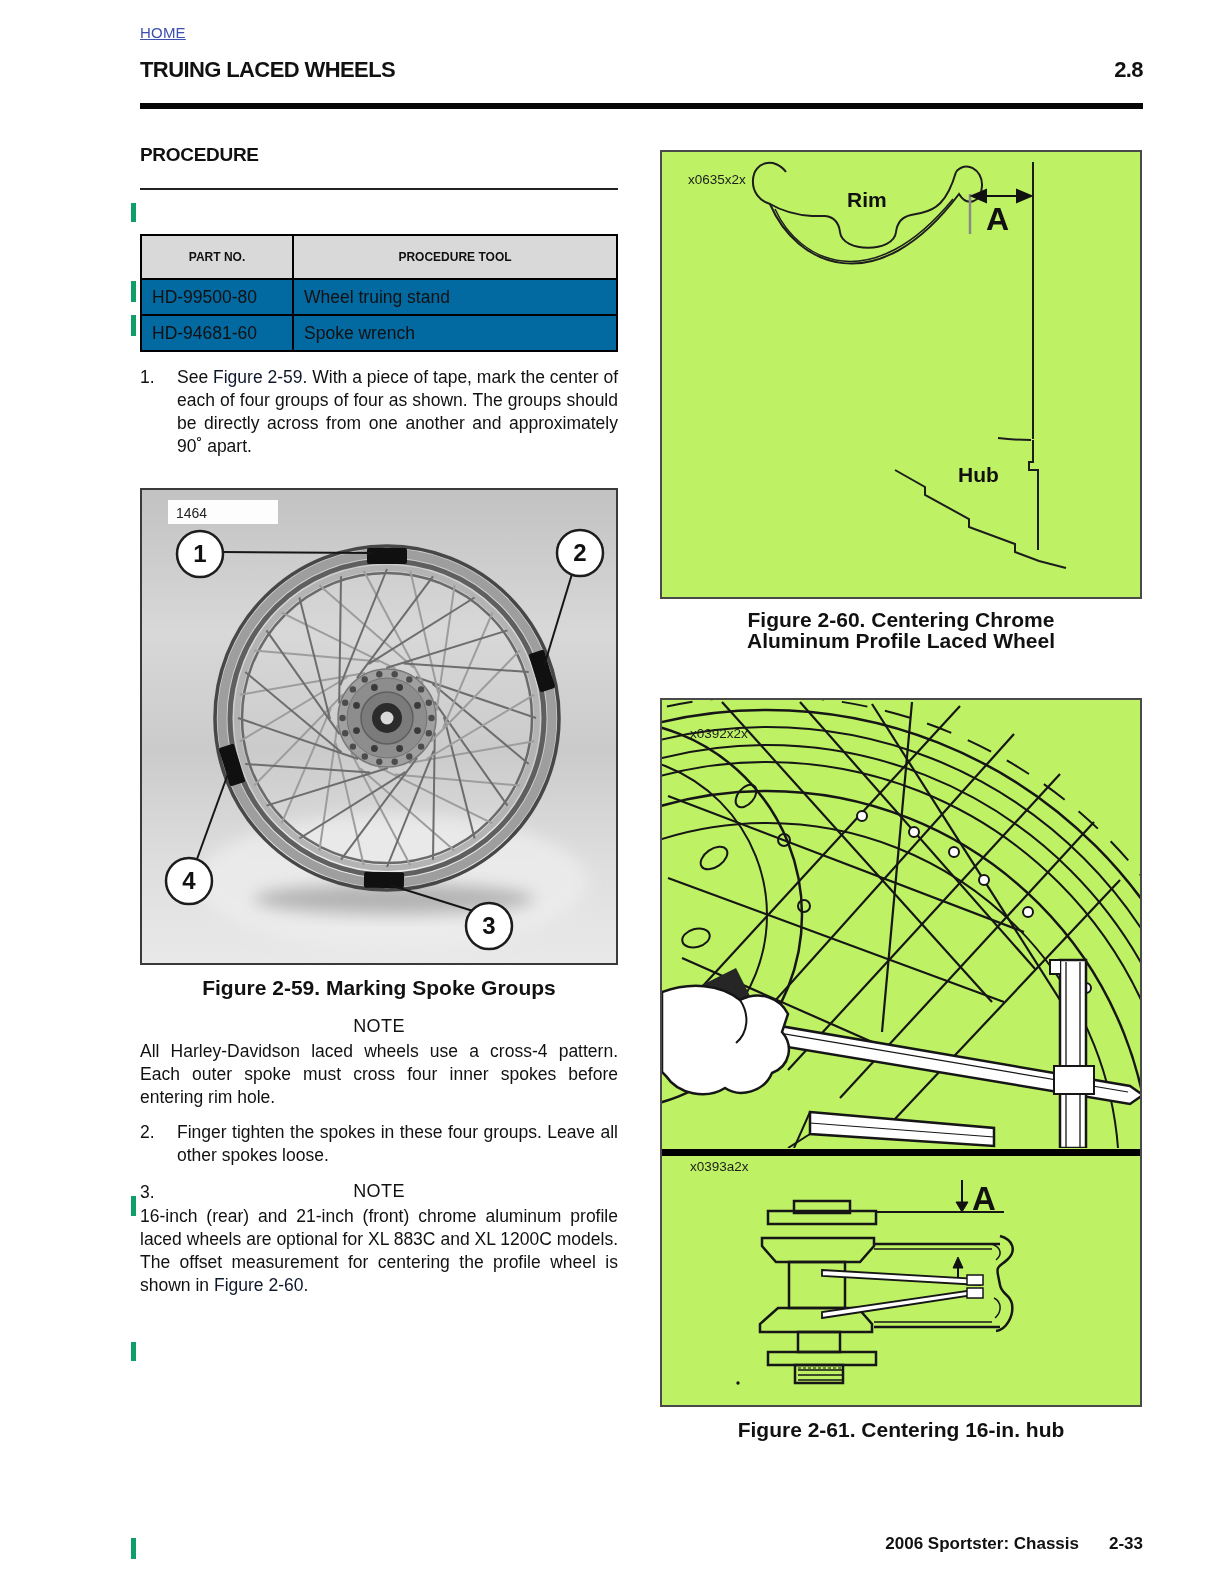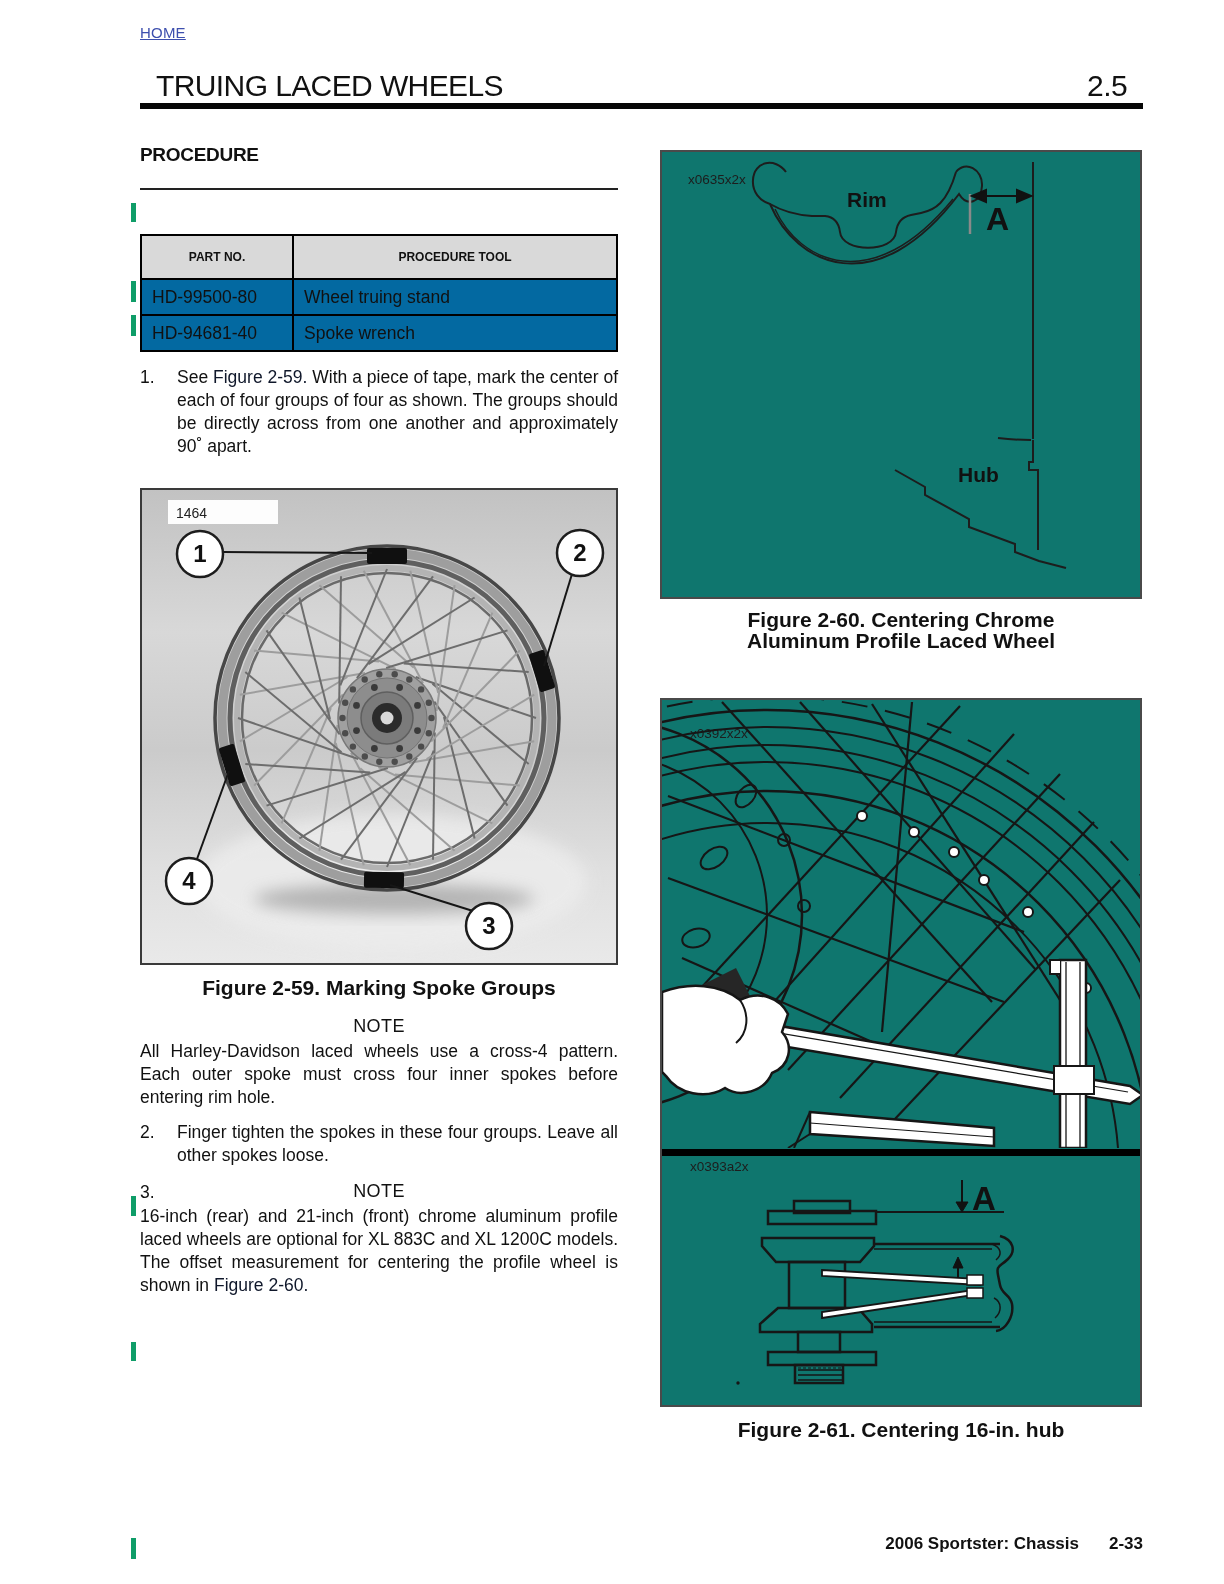--- a/index.html
+++ b/index.html
@@ -2,42 +2,42 @@
 <html><head>
 <meta charset="utf-8">
 <style>
   html,body{margin:0;padding:0;background:#e8e8e8;}
   .page{position:relative;width:1224px;height:1584px;background:#ffffff;margin:0 auto;
         font-family:"Liberation Sans",sans-serif;color:#111;overflow:hidden;}
   a.home-link{position:absolute;left:140px;top:24px;font-size:15px;color:#3d4fae;
         text-decoration:underline;letter-spacing:.2px;}
   .title-row{position:absolute;left:140px;top:50px;width:1003px;display:flex;
         justify-content:space-between;align-items:flex-end;}
-  .doc-title,.section-num{font-size:30px;font-weight:normal;letter-spacing:-.6px;margin:16px;line-height:40px;}
+  .doc-title,.section-num{font-size:22px;font-weight:bold;letter-spacing:-.6px;margin:0;line-height:40px;}
   .rule-thick{position:absolute;left:140px;top:103px;width:1003px;height:6px;background:#060606;}
 
   .left-col{position:absolute;left:140px;top:140px;width:478px;}
   .procedure-h{font-size:19px;font-weight:bold;margin:0;letter-spacing:-.3px;line-height:30px;}
   .thin-rule{border:none;border-top:2px solid #222;margin:18px 0 0 0;}
   table.tools{border-collapse:collapse;width:100%;margin-top:44px;table-layout:fixed;}
   table.tools th{background:#d9d9d9;border:2px solid #000;font-size:12px;height:40px;
         text-align:center;font-weight:bold;}
   table.tools td{border:2px solid #000;font-size:17.5px;height:34px;padding:0 10px;background:#0369a1;}
   .step{position:relative;padding-left:37px;font-size:17.5px;line-height:23px;
         text-align:justify;margin-top:14px;}
   .step .num{position:absolute;left:0;top:0;}
   a.xref{color:#0f172a;text-decoration:none;}
   .photo-frame{margin-top:30px;border:2px solid #3a3a3a;height:477px;box-sizing:border-box;
         background:#d5d5d5;}
   .fig-caption{font-weight:bold;text-align:center;font-size:21px;margin-top:12px;line-height:21px;}
   .note-head{text-align:center;font-size:18px;margin-top:18px;letter-spacing:.4px;}
   .note-body{font-size:17.5px;line-height:23px;text-align:justify;margin-top:3px;}
 
   .right-col{position:absolute;left:660px;top:150px;width:482px;}
-  .draw-frame{border:2px solid #4a4a4a;box-sizing:border-box;position:relative;background:#0f766e;}
+  .draw-frame{border:2px solid #4a4a4a;box-sizing:border-box;position:relative;background:#bef264;}
   .frame-60{height:449px;}
   .frame-61{height:709px;margin-top:47px;}
   .draw-id{position:absolute;font-size:13.5px;color:#1d1d1d;}
   .id60{left:26px;top:20px;}
   .id61a{left:28px;top:26px;}
   .id61b{left:28px;top:459px;}
   .divider61{position:absolute;left:0;top:449px;width:478px;height:7px;background:#000;}
   .svg61-top{position:absolute;left:0;top:0;}
   .svg61-bottom{position:absolute;left:0;top:478px;}
 
@@ -51,21 +51,21 @@
 </style>
 </head>
 <body>
 
 <div class="page">
 
   <a class="home-link" href="#">HOME</a>
 
   <div class="title-row">
     <h1 class="doc-title">TRUING LACED WHEELS</h1>
-    <span class="section-num">2.5</span>
+    <span class="section-num">2.8</span>
   </div>
   <div class="rule-thick"></div>
 
   <div class="left-col">
     <h2 class="procedure-h">PROCEDURE</h2>
     <hr class="thin-rule">
 
     <table class="tools">
       <colgroup>
           <col style="width:152px">
@@ -74,21 +74,21 @@
       <tbody>
           <tr>
         <th>PART NO.</th>
         <th>PROCEDURE TOOL</th>
       </tr>
       <tr>
         <td>HD-99500-80</td>
         <td>Wheel truing stand</td>
       </tr>
       <tr>
-        <td>HD-94681-40</td>
+        <td>HD-94681-60</td>
         <td>Spoke wrench</td>
       </tr>
     </tbody>
       </table>
 
     <div class="step">
       <span class="num">1.</span>
       <span>See </span><a class="xref" href="#">Figure 2-59.</a><span> With a piece of tape, mark the center of each of four groups of four as shown. The groups should be directly across from one another and approximately 90˚ apart.</span>
     </div>
 

